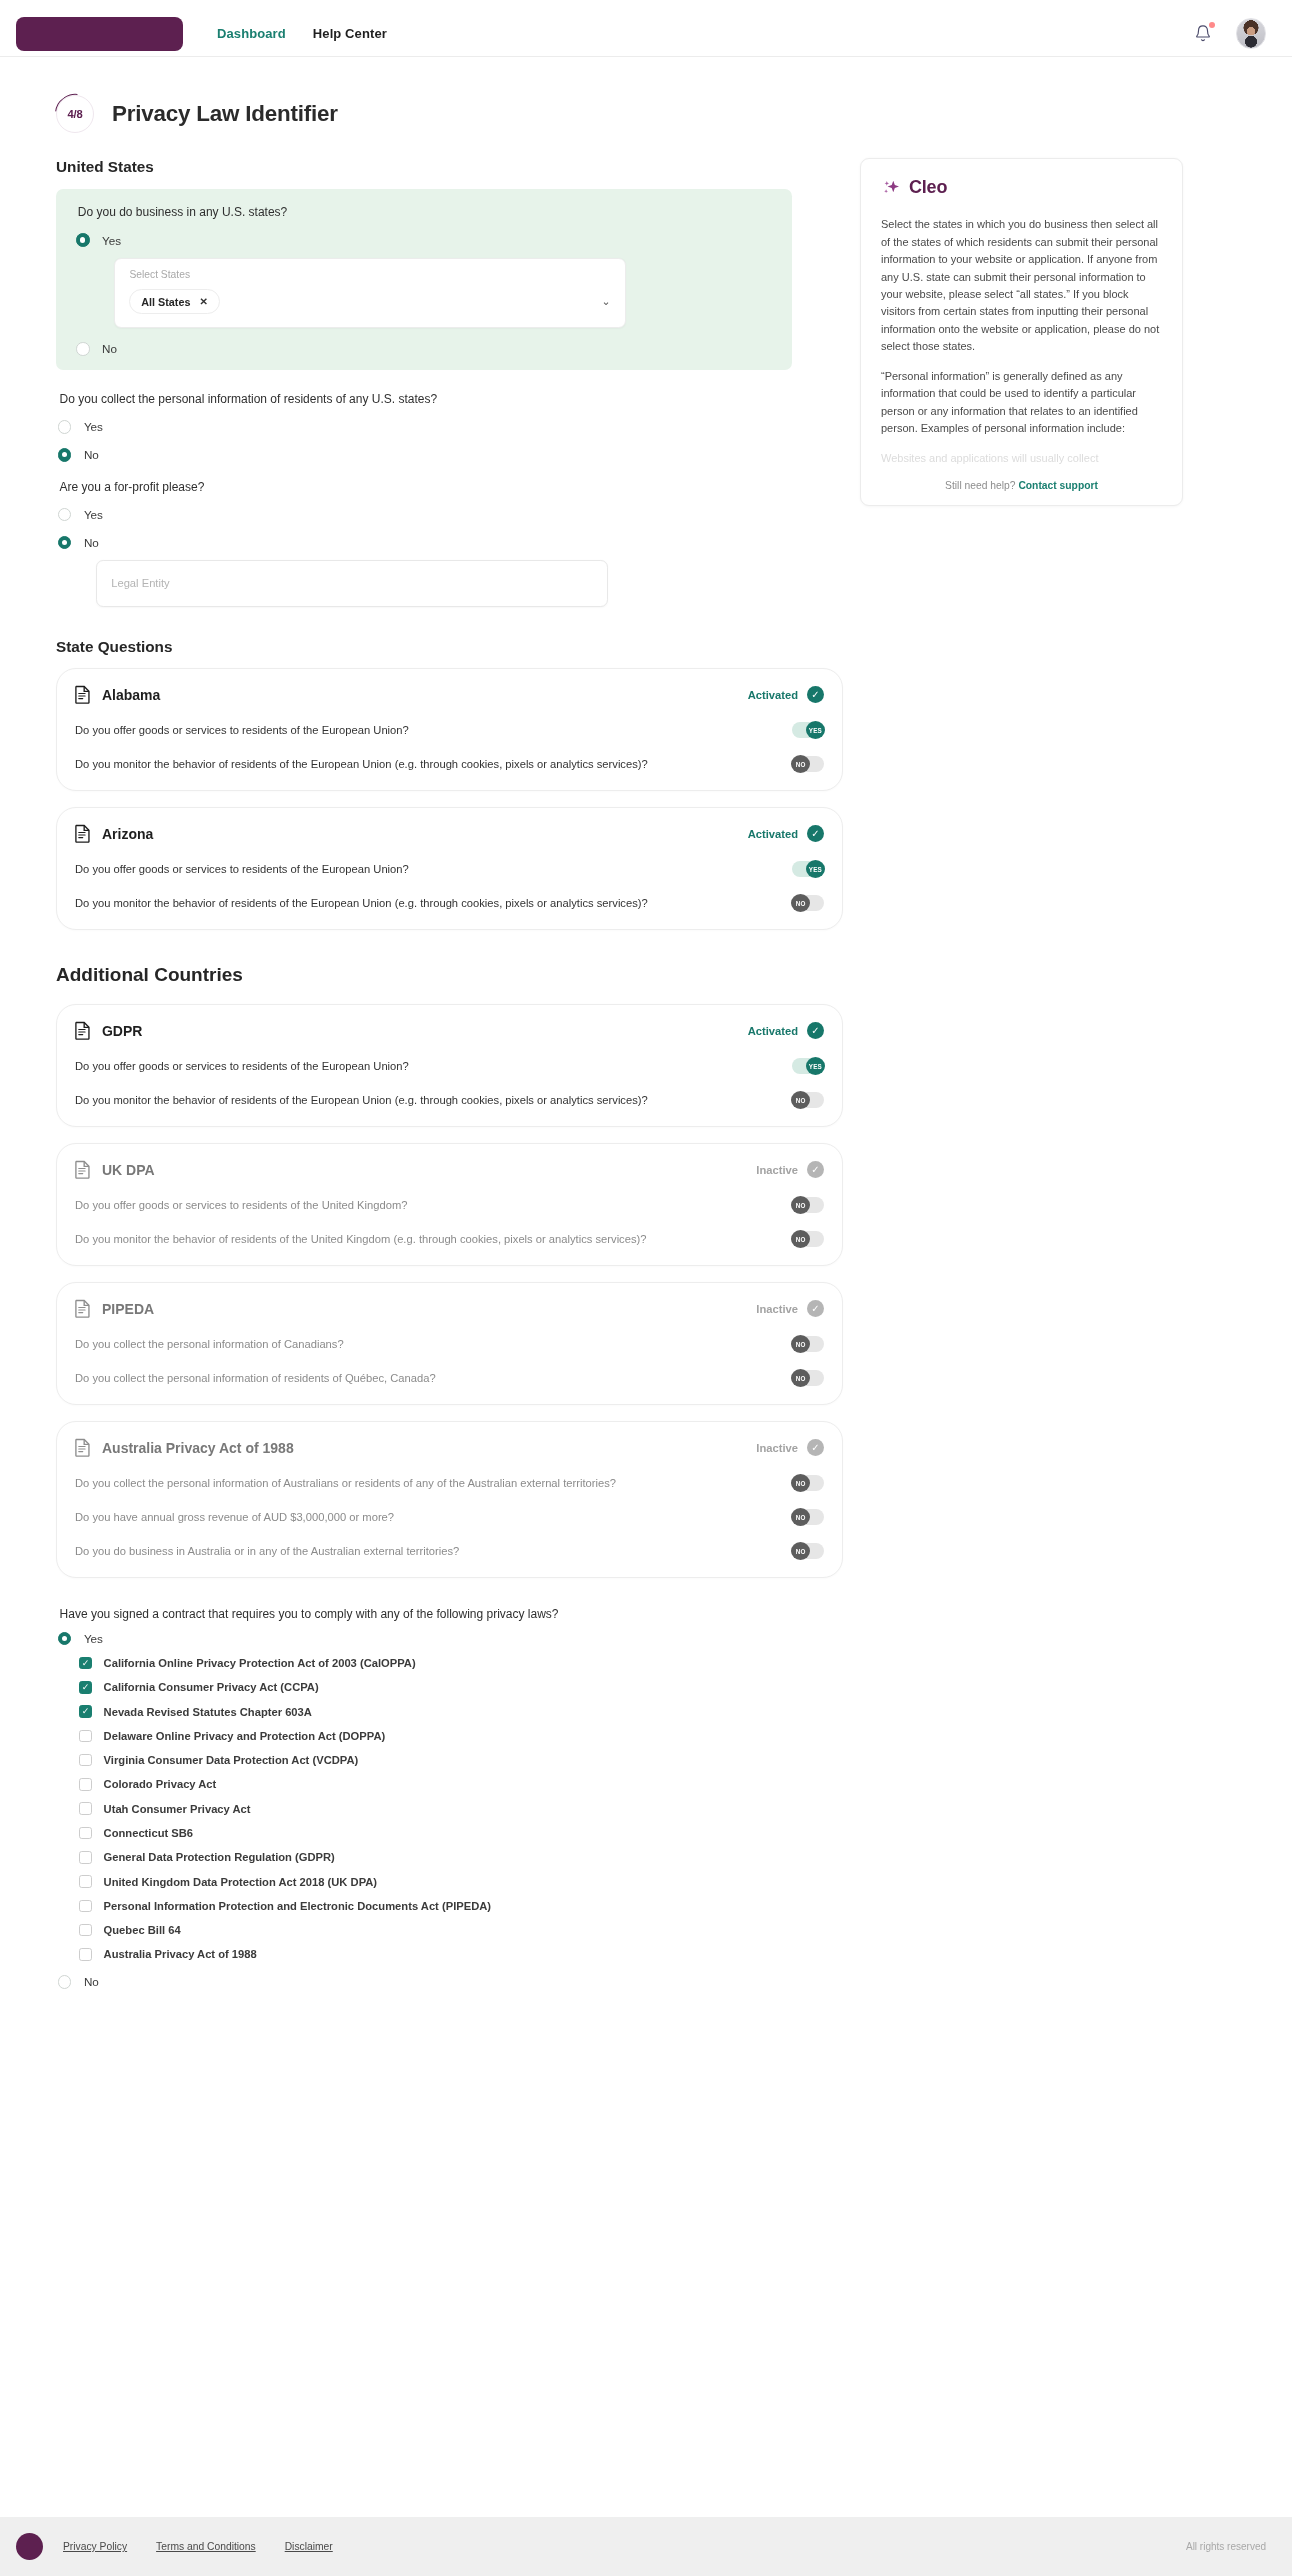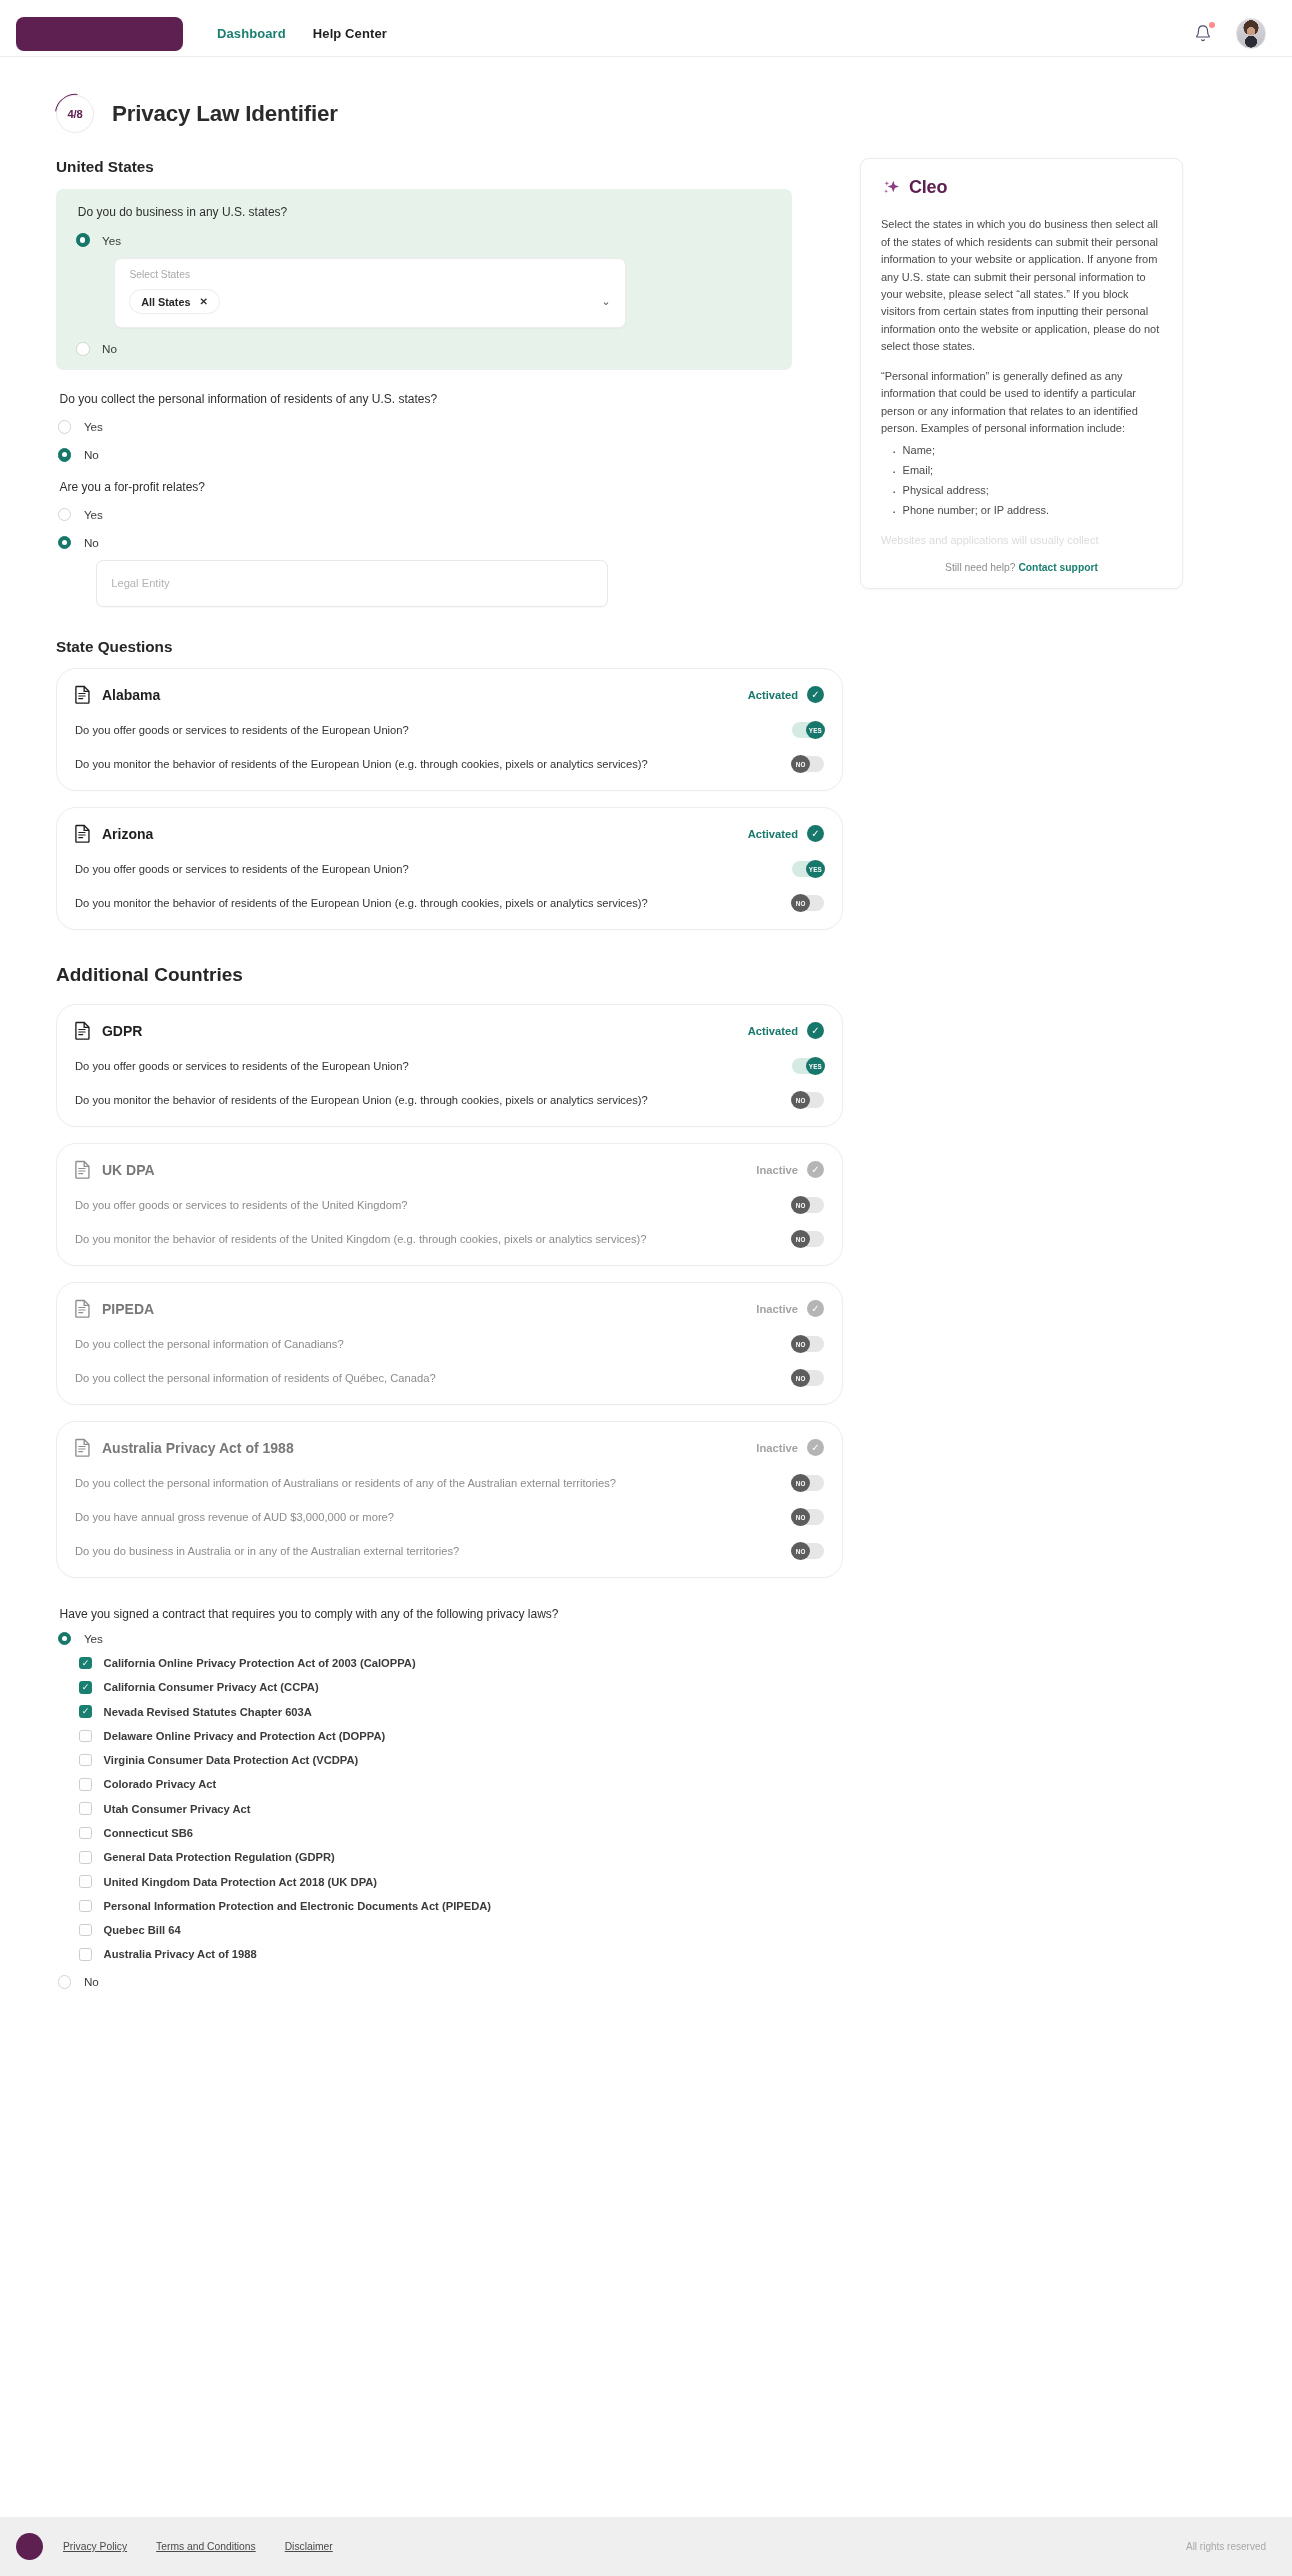--- a/index.html
+++ b/index.html
@@ -287,21 +287,21 @@
           <span class="radio"></span>
           <span class="opt-label">Yes</span>
         </div>
         <div class="opt-row">
           <span class="radio on"></span>
           <span class="opt-label">No</span>
         </div>
       </div>
 
       <div class="qgroup">
-        <div class="q-label">Are you a for-profit relates?</div>
+        <div class="q-label">Are you a for-profit please?</div>
         <div class="opt-row">
           <span class="radio"></span>
           <span class="opt-label">Yes</span>
         </div>
         <div class="opt-row">
           <span class="radio on"></span>
           <span class="opt-label">No</span>
         </div>
         <div class="field-box plain">
           <span class="ph">Legal Entity</span>
@@ -552,26 +552,20 @@
           <svg width="20" height="20" viewBox="0 0 22 22">
             <path d="M13.5 3 L15.2 7.6 L19.8 9.3 L15.2 11 L13.5 15.6 L11.8 11 L7.2 9.3 L11.8 7.6 Z" fill="#8d3b83"></path>
             <path d="M6.4 3.4 L7.1 5.2 L8.9 5.9 L7.1 6.6 L6.4 8.4 L5.7 6.6 L3.9 5.9 L5.7 5.2 Z" fill="#a65aa0"></path>
             <path d="M5.6 12.4 L6.2 13.9 L7.7 14.5 L6.2 15.1 L5.6 16.6 L5 15.1 L3.5 14.5 L5 13.9 Z" fill="#a65aa0"></path>
           </svg>
           <div class="cleo-title">Cleo</div>
         </div>
         <div class="cleo-body">
           <p>Select the states in which you do business then select all of the states of which residents can submit their personal information to your website or application. If anyone from any U.S. state can submit their personal information to your website, please select “all states.” If you block visitors from certain states from inputting their personal information onto the website or application, please do not select those states.</p>
           <p>“Personal information” is generally defined as any information that could be used to identify a particular person or any information that relates to an identified person. Examples of personal information include:</p>
-          <ul class="cleo-list" id="cleo-bullets">
-              <li>Name;</li>
-              <li>Email;</li>
-              <li>Physical address;</li>
-              <li>Phone number; or IP address.</li>
-            </ul>
           <p class="cleo-fade">Websites and applications will usually collect</p>
         </div>
         <div class="cleo-foot">
           <span>Still need help?</span>
           <b>Contact support</b>
         </div>
       </div>
     </div>
 
   </div>

